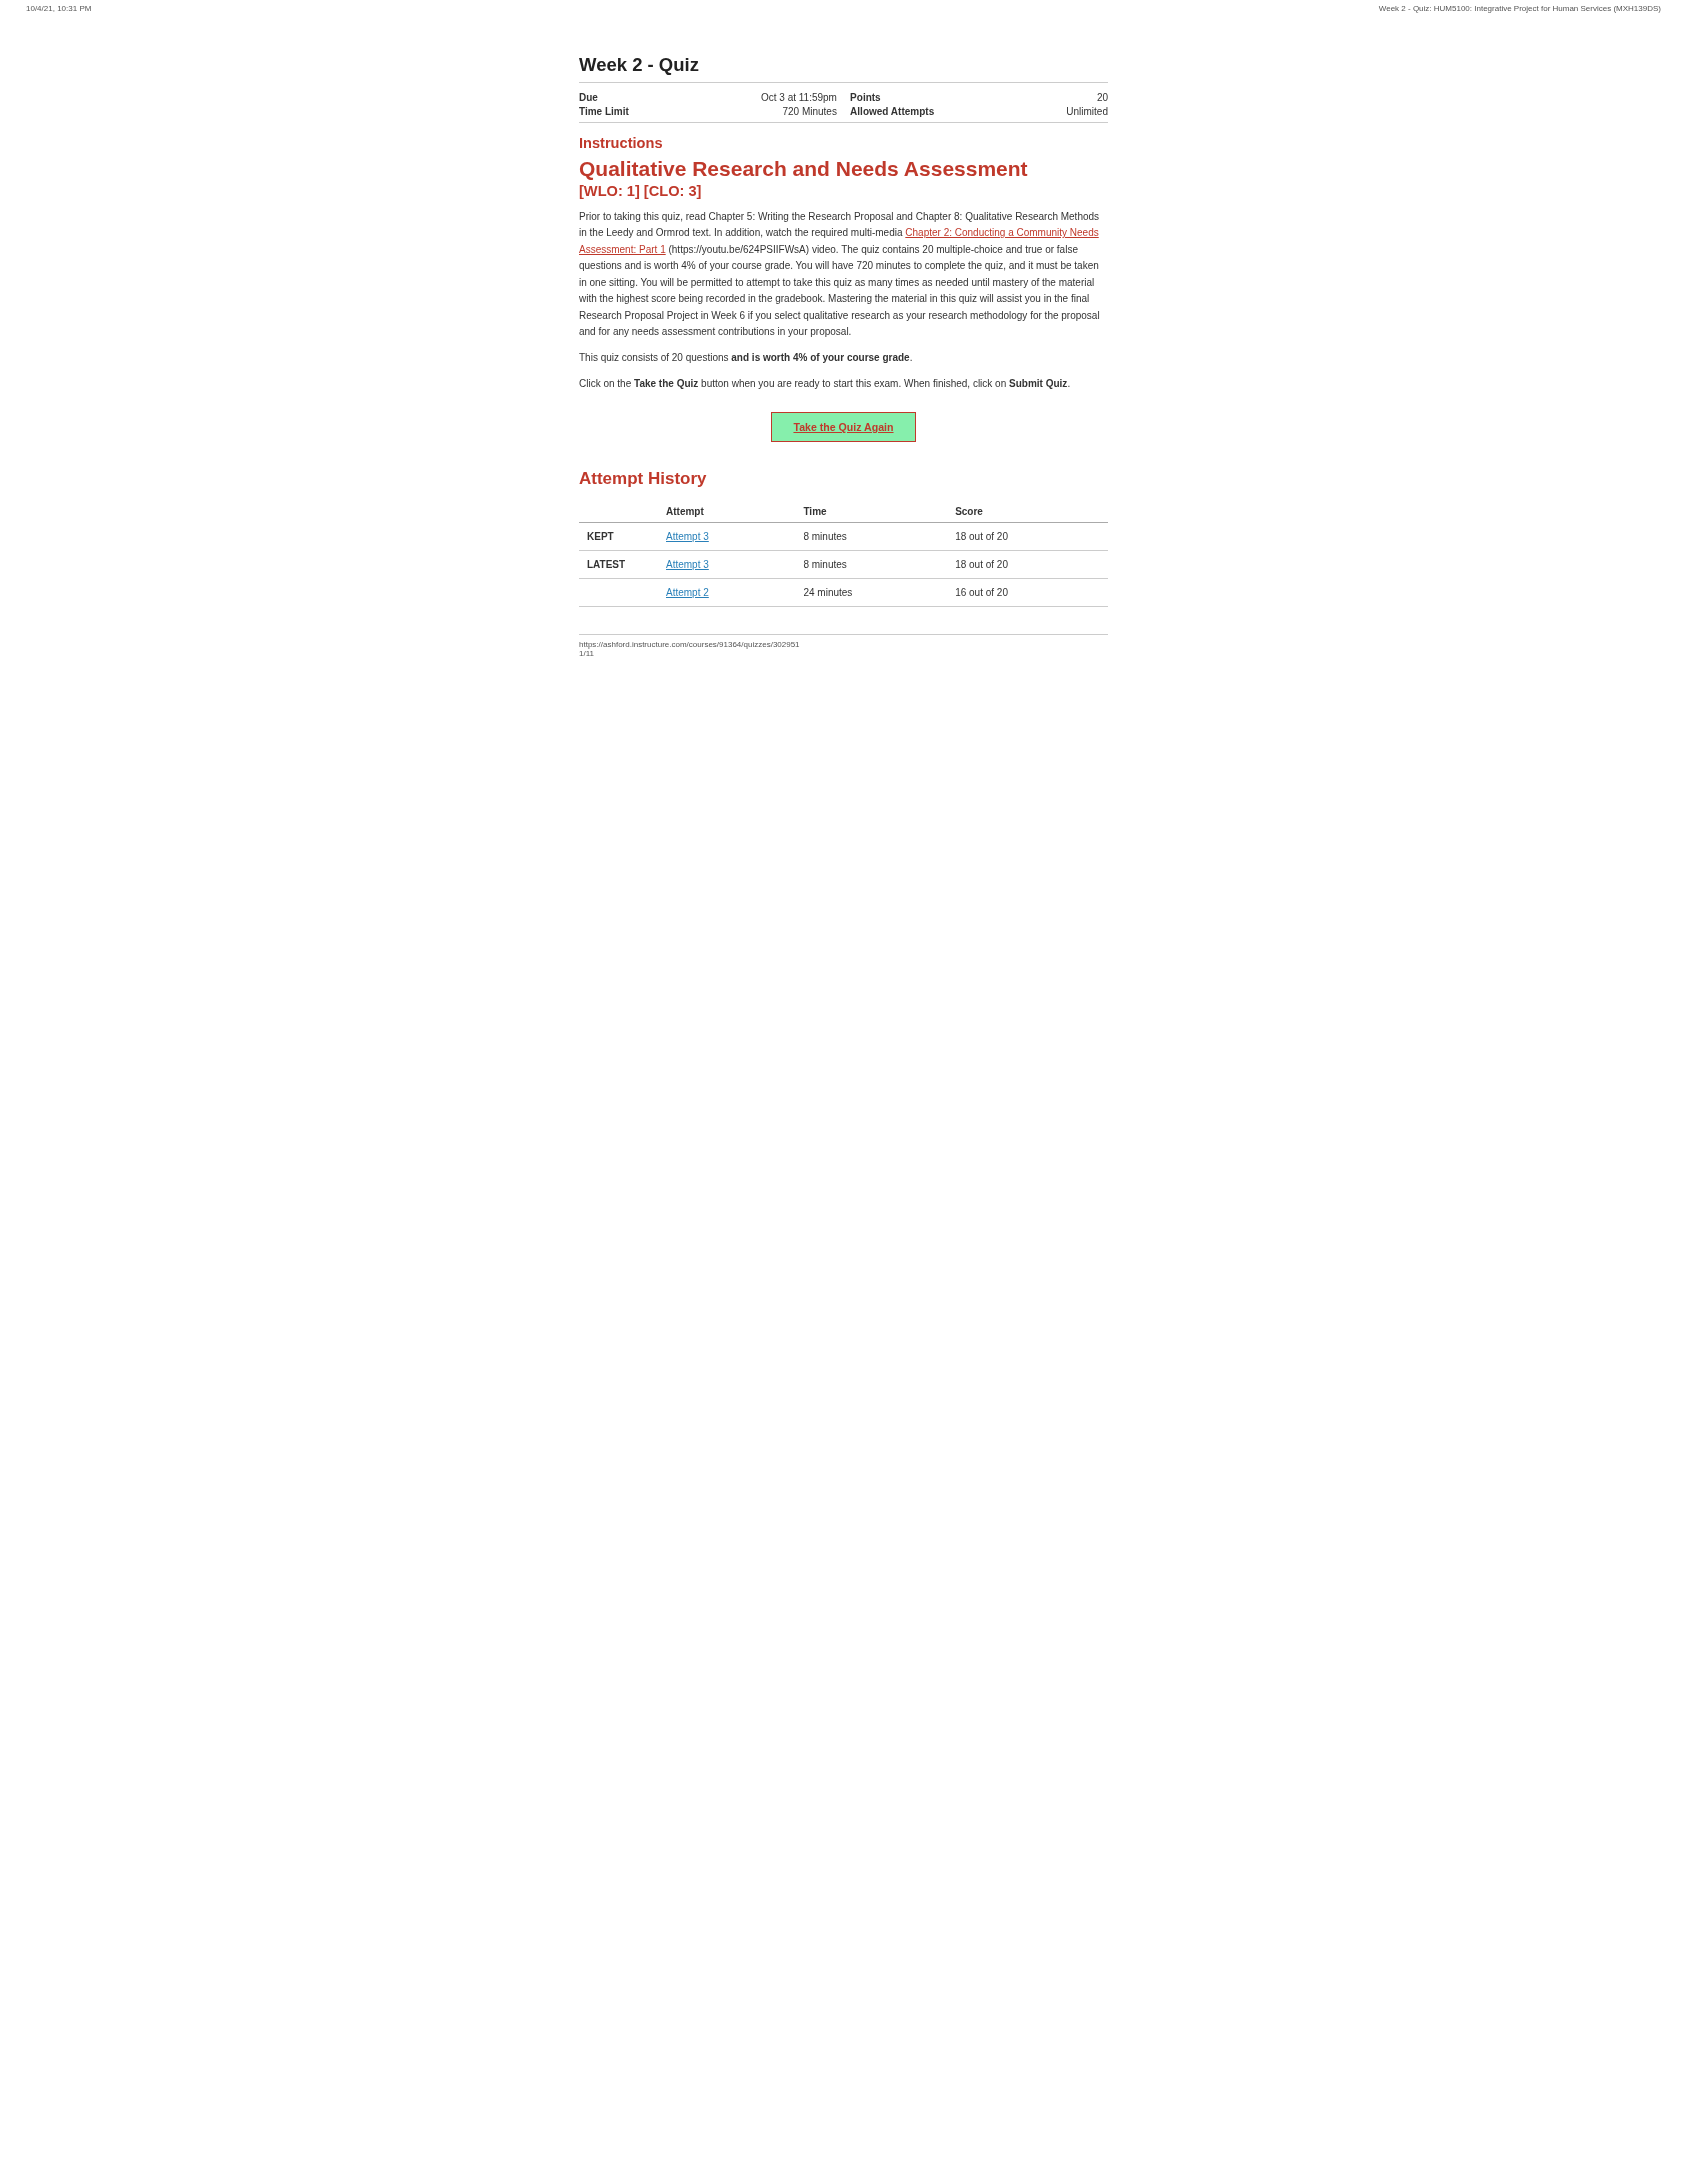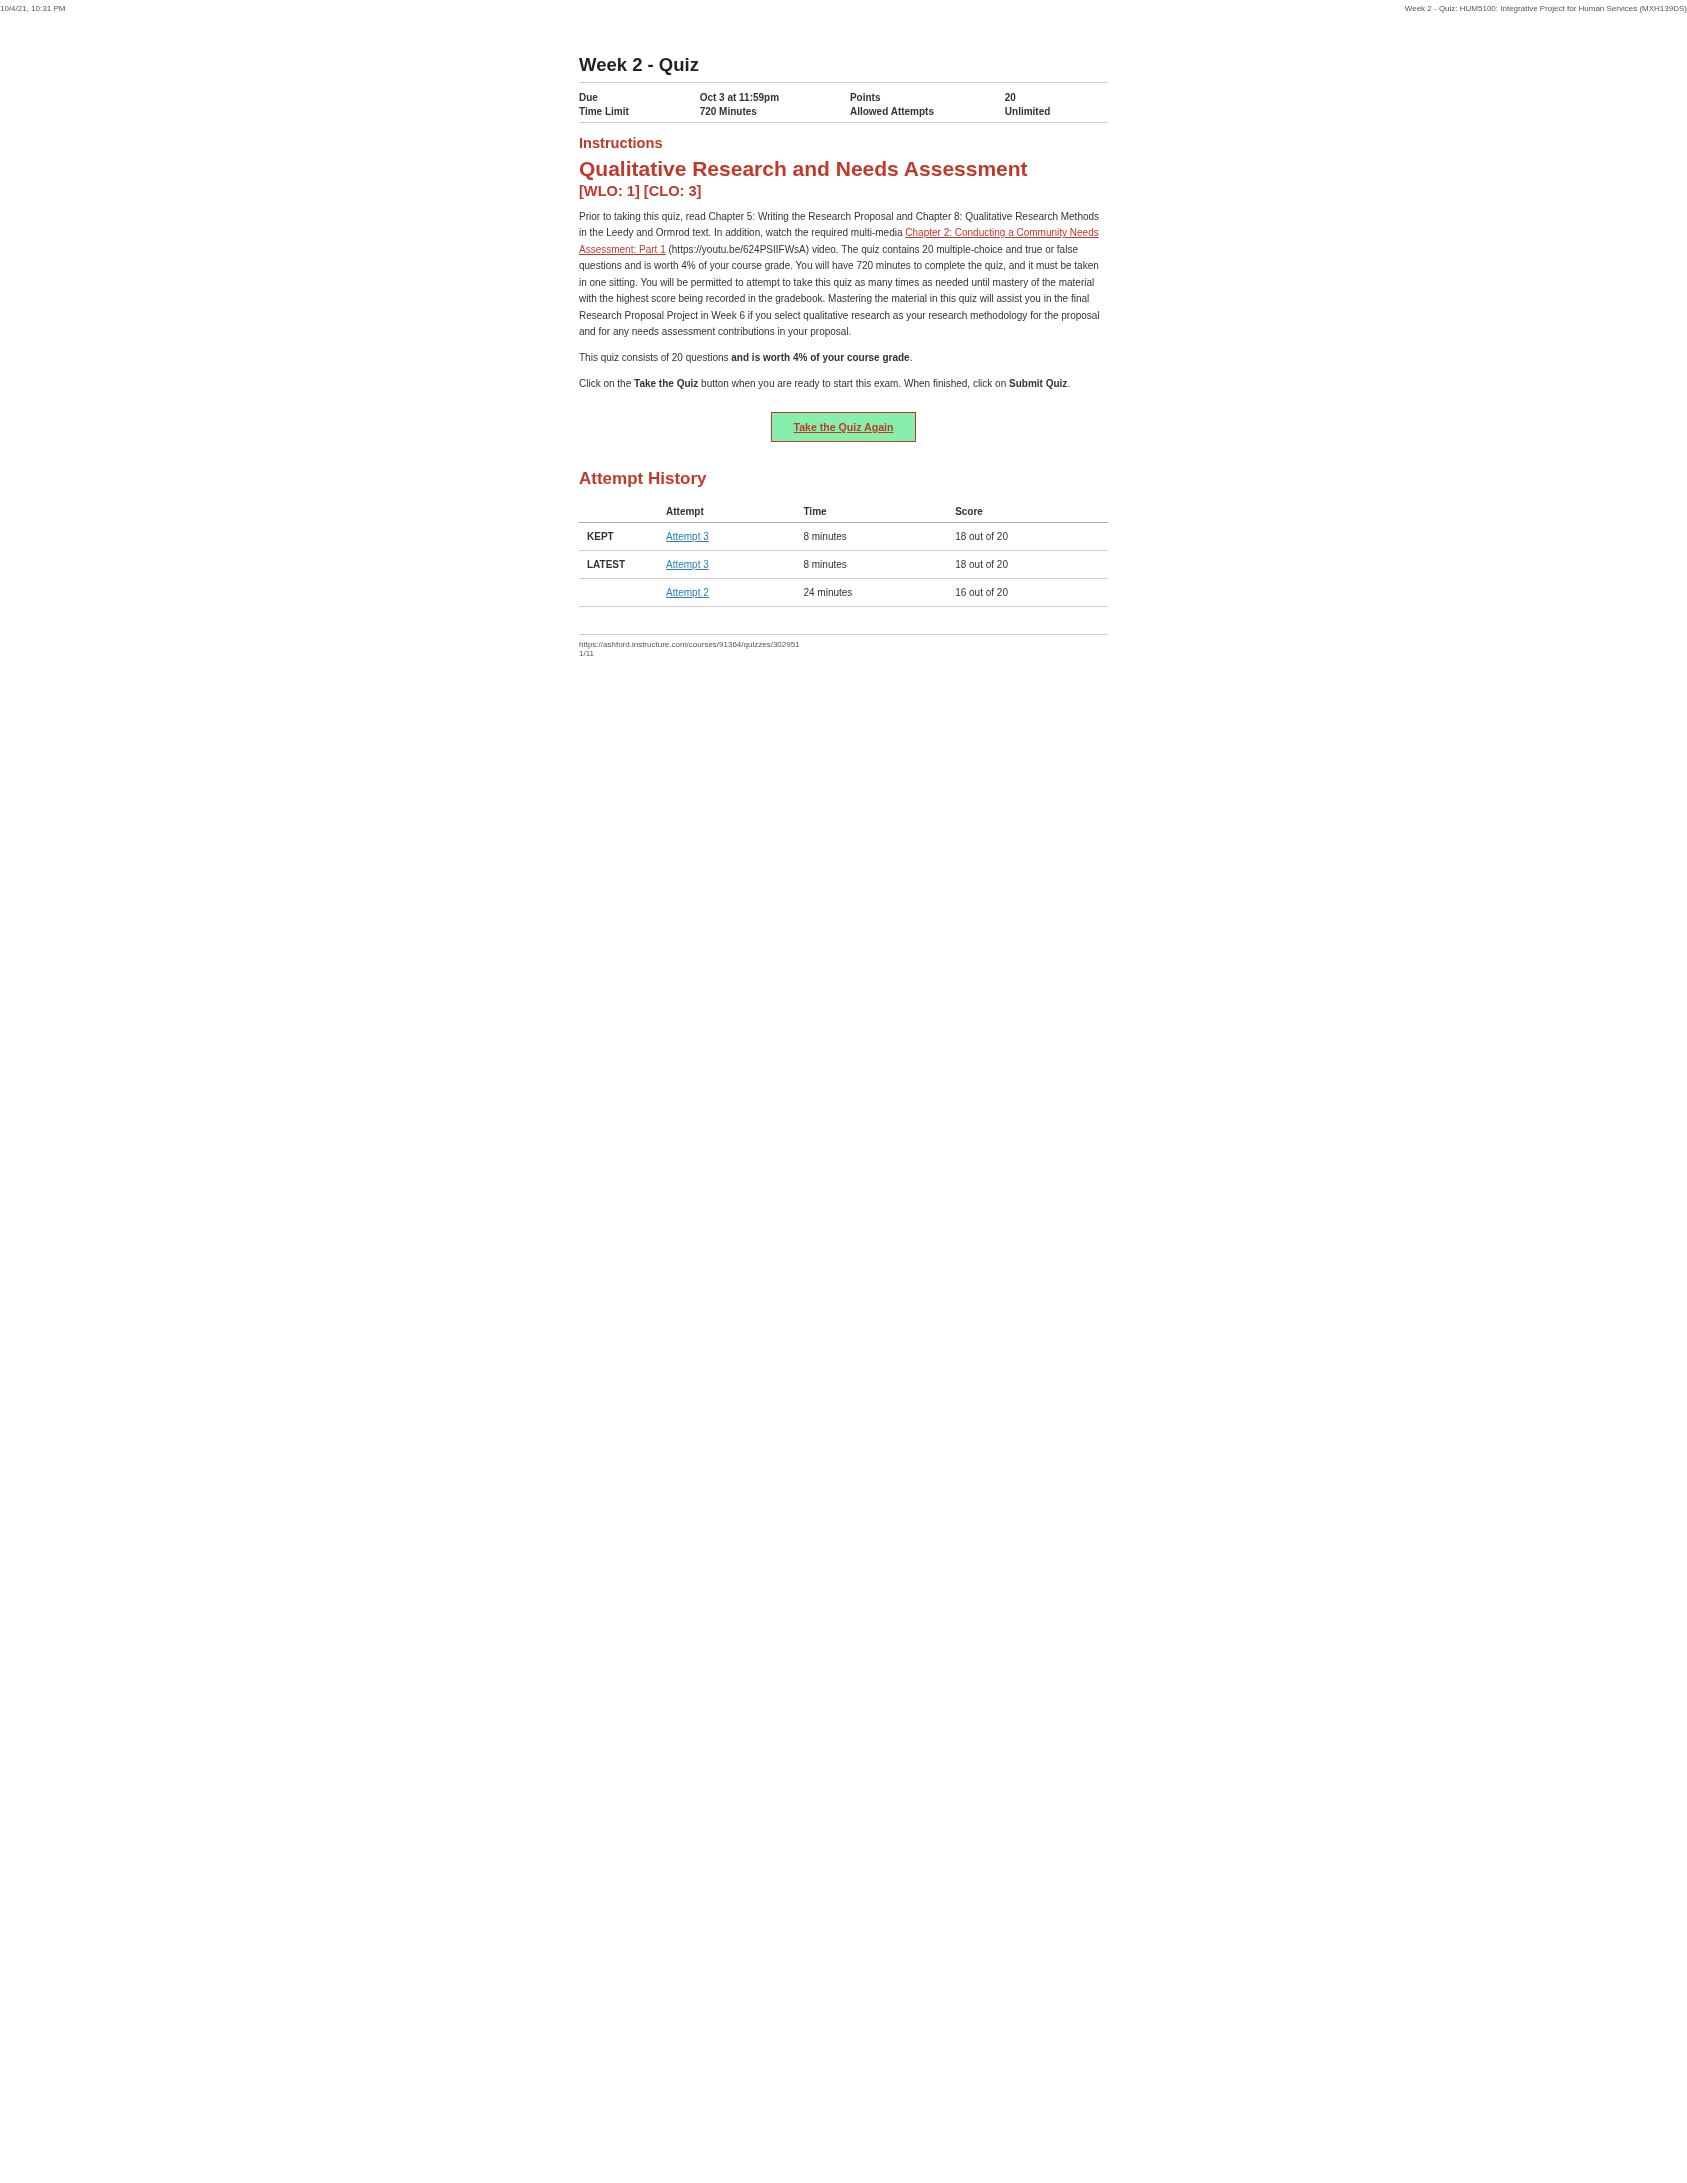--- a/index.html
+++ b/index.html
@@ -13,21 +13,21 @@
       font-size: 10px;
       color: #333;
       background: #fff;
       padding: 0;
     }
 
     .browser-bar {
       display: flex;
       justify-content: space-between;
       align-items: center;
-      padding: 4px 0;
+      padding: 4px 26px;
       font-size: 8px;
       color: #555;
       background: #fff;
     }
 
     .page-wrapper {
       max-width: 569px;
       margin: 0 auto;
       padding: 6.6px 20px 40px 20px;
     }
@@ -51,21 +51,22 @@
       grid-template-columns: auto auto auto auto;
       gap: 2.6px 13.2px;
       font-size: 10px;
     }
 
     .meta-label {
       font-weight: bold;
     }
 
     .meta-value {
-      font-weight: bold;
+      font-weight: normal;
+      text-align: right;
     }
 
     .section-heading-red {
       color: #c0392b;
       font-size: 14.6px;
       font-weight: bold;
       margin: 12px 0 2.6px 0;
     }
 
     .quiz-title-red {

